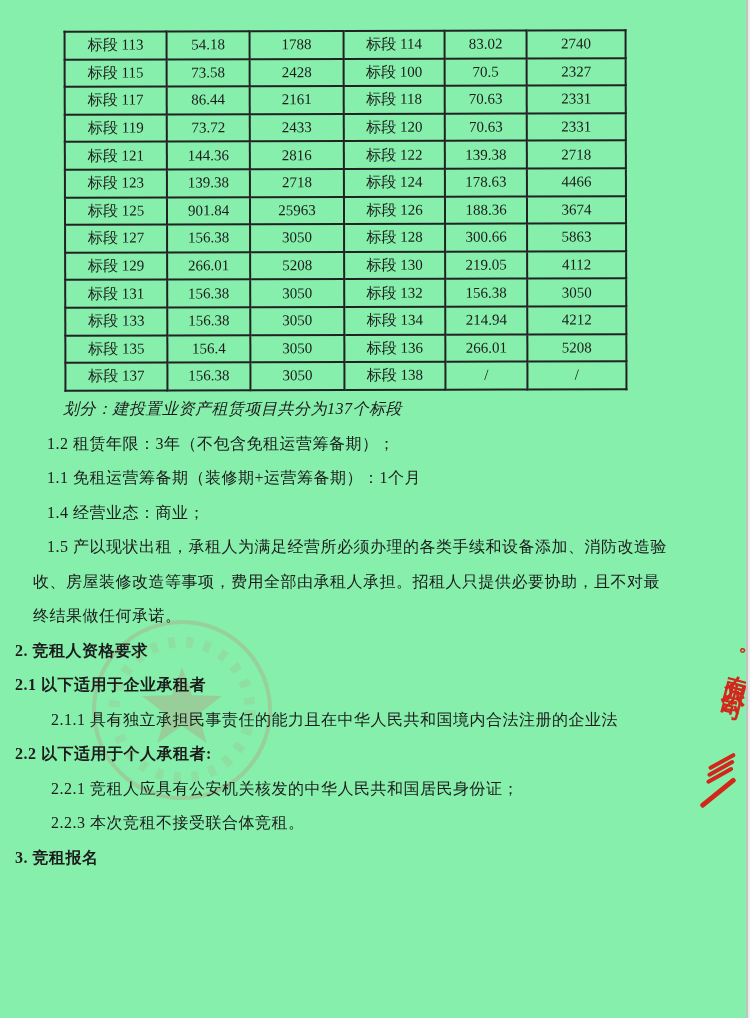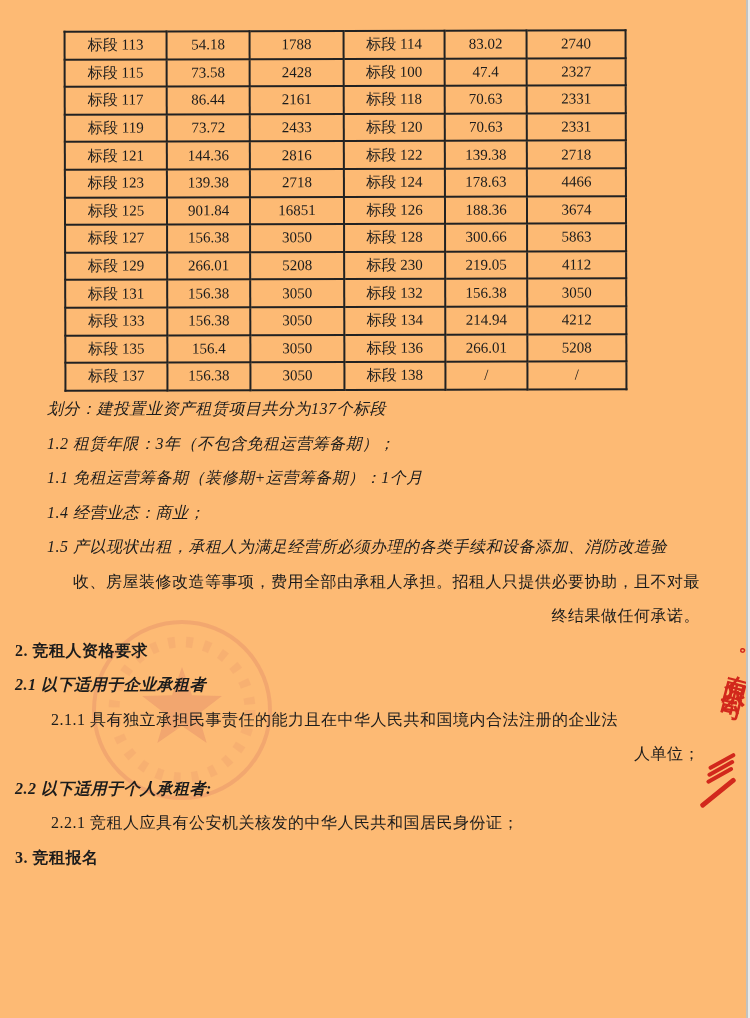--- a/index.html
+++ b/index.html
@@ -1,41 +1,41 @@
 <!DOCTYPE html>
 <html><head>
 <meta charset="utf-8">
 <style>
   html,body{margin:0;padding:0;}
   body{background:#e9e9e7;font-family:"Liberation Serif","DejaVu Serif",serif;}
   .page{
-    position:relative;width:750px;height:1018px;background:#fdba74;
+    position:relative;width:750px;height:1018px;background:#86efac;
     overflow:hidden;color:#1c1c1c;
   }
   .page-edge-line{position:absolute;top:0;right:2px;width:2px;height:1018px;background:#c2c2c0;}
   .page-edge-strip{position:absolute;top:0;right:0;width:2px;height:1018px;background:#ececea;}
 
   
   .bid-table-wrap{position:absolute;left:64px;top:30px;}
   table.bid-table{border-collapse:collapse;table-layout:fixed;transform:rotate(-0.15deg);}
   table.bid-table td{
     border:2px solid #222;height:25.6px;text-align:center;vertical-align:middle;
     font-size:15px;padding:0;white-space:nowrap;overflow:hidden;
   }
   .c1{width:102px}.c2{width:83px}.c3{width:94px}.c4{width:101px}.c5{width:82px}.c6{width:99px}
 
   
   .doc-text{position:absolute;left:0;top:392px;width:700px;font-size:16px;}
   .line{line-height:34.5px;white-space:nowrap;letter-spacing:.5px;}
-  .ind0{padding-left:33px;text-align:right;}
+  .ind0{padding-left:33px;}
   .ind0h{padding-left:40px;}
-  .ind1{padding-left:47px;font-style:italic;}
+  .ind1{padding-left:47px;}
   .ind2{padding-left:51px;}
   .bold{font-weight:bold;padding-left:15px;}
-  .kai{font-style:italic;}
+  .kai{font-style:italic;margin-left:16px;}
 
   
   .round-seal{position:absolute;left:82px;top:610px;opacity:.42;filter:blur(.6px);pointer-events:none;}
 
   
   .edge-stamp{
     position:absolute;right:-12px;top:630px;width:56px;height:200px;
     transform:rotate(9deg);color:#d2281c;pointer-events:none;
   }
   .edge-stamp-text{
@@ -70,21 +70,21 @@
             <td>1788</td>
             <td>标段 114</td>
             <td>83.02</td>
             <td>2740</td>
           </tr>
           <tr>
             <td>标段 115</td>
             <td>73.58</td>
             <td>2428</td>
             <td>标段 100</td>
-            <td>47.4</td>
+            <td>70.5</td>
             <td>2327</td>
           </tr>
           <tr>
             <td>标段 117</td>
             <td>86.44</td>
             <td>2161</td>
             <td>标段 118</td>
             <td>70.63</td>
             <td>2331</td>
           </tr>
@@ -108,38 +108,38 @@
             <td>标段 123</td>
             <td>139.38</td>
             <td>2718</td>
             <td>标段 124</td>
             <td>178.63</td>
             <td>4466</td>
           </tr>
           <tr>
             <td>标段 125</td>
             <td>901.84</td>
-            <td>16851</td>
+            <td>25963</td>
             <td>标段 126</td>
             <td>188.36</td>
             <td>3674</td>
           </tr>
           <tr>
             <td>标段 127</td>
             <td>156.38</td>
             <td>3050</td>
             <td>标段 128</td>
             <td>300.66</td>
             <td>5863</td>
           </tr>
           <tr>
             <td>标段 129</td>
             <td>266.01</td>
             <td>5208</td>
-            <td>标段 230</td>
+            <td>标段 130</td>
             <td>219.05</td>
             <td>4112</td>
           </tr>
           <tr>
             <td>标段 131</td>
             <td>156.38</td>
             <td>3050</td>
             <td>标段 132</td>
             <td>156.38</td>
             <td>3050</td>
@@ -182,23 +182,23 @@
       <div class="line ind1 kai">划分：建投置业资产租赁项目共分为137个标段</div>
       <div class="line ind1">1.2 租赁年限：3年（不包含免租运营筹备期）；</div>
       <div class="line ind1">1.1 免租运营筹备期（装修期+运营筹备期）：1个月</div>
       <div class="line ind1">1.4 经营业态：商业；</div>
       <div class="line ind1">1.5 产以现状出租，承租人为满足经营所必须办理的各类手续和设备添加、消防改造验</div>
       <div class="line ind0">收、房屋装修改造等事项，费用全部由承租人承担。招租人只提供必要协助，且不对最</div>
       <div class="line ind0">终结果做任何承诺。</div>
       <div class="line ind0h bold">2. 竞租人资格要求</div>
       <div class="line ind1 bold">2.1 以下适用于企业承租者</div>
       <div class="line ind2">2.1.1 具有独立承担民事责任的能力且在中华人民共和国境内合法注册的企业法</div>
-      <div class="line ind0">人单位；</div>
       <div class="line ind1 bold">2.2 以下适用于个人承租者:</div>
       <div class="line ind2">2.2.1 竞租人应具有公安机关核发的中华人民共和国居民身份证；</div>
+      <div class="line ind2">2.2.3 本次竞租不接受联合体竞租。</div>
       <div class="line ind0h bold">3. 竞租报名</div>
     </div>
 
   <div class="edge-stamp">
     <span class="edge-dot">。</span>
     <div class="edge-stamp-text">有限公司</div>
     <div class="edge-hatch">
       <span></span>
         <span></span>
         <span></span>

